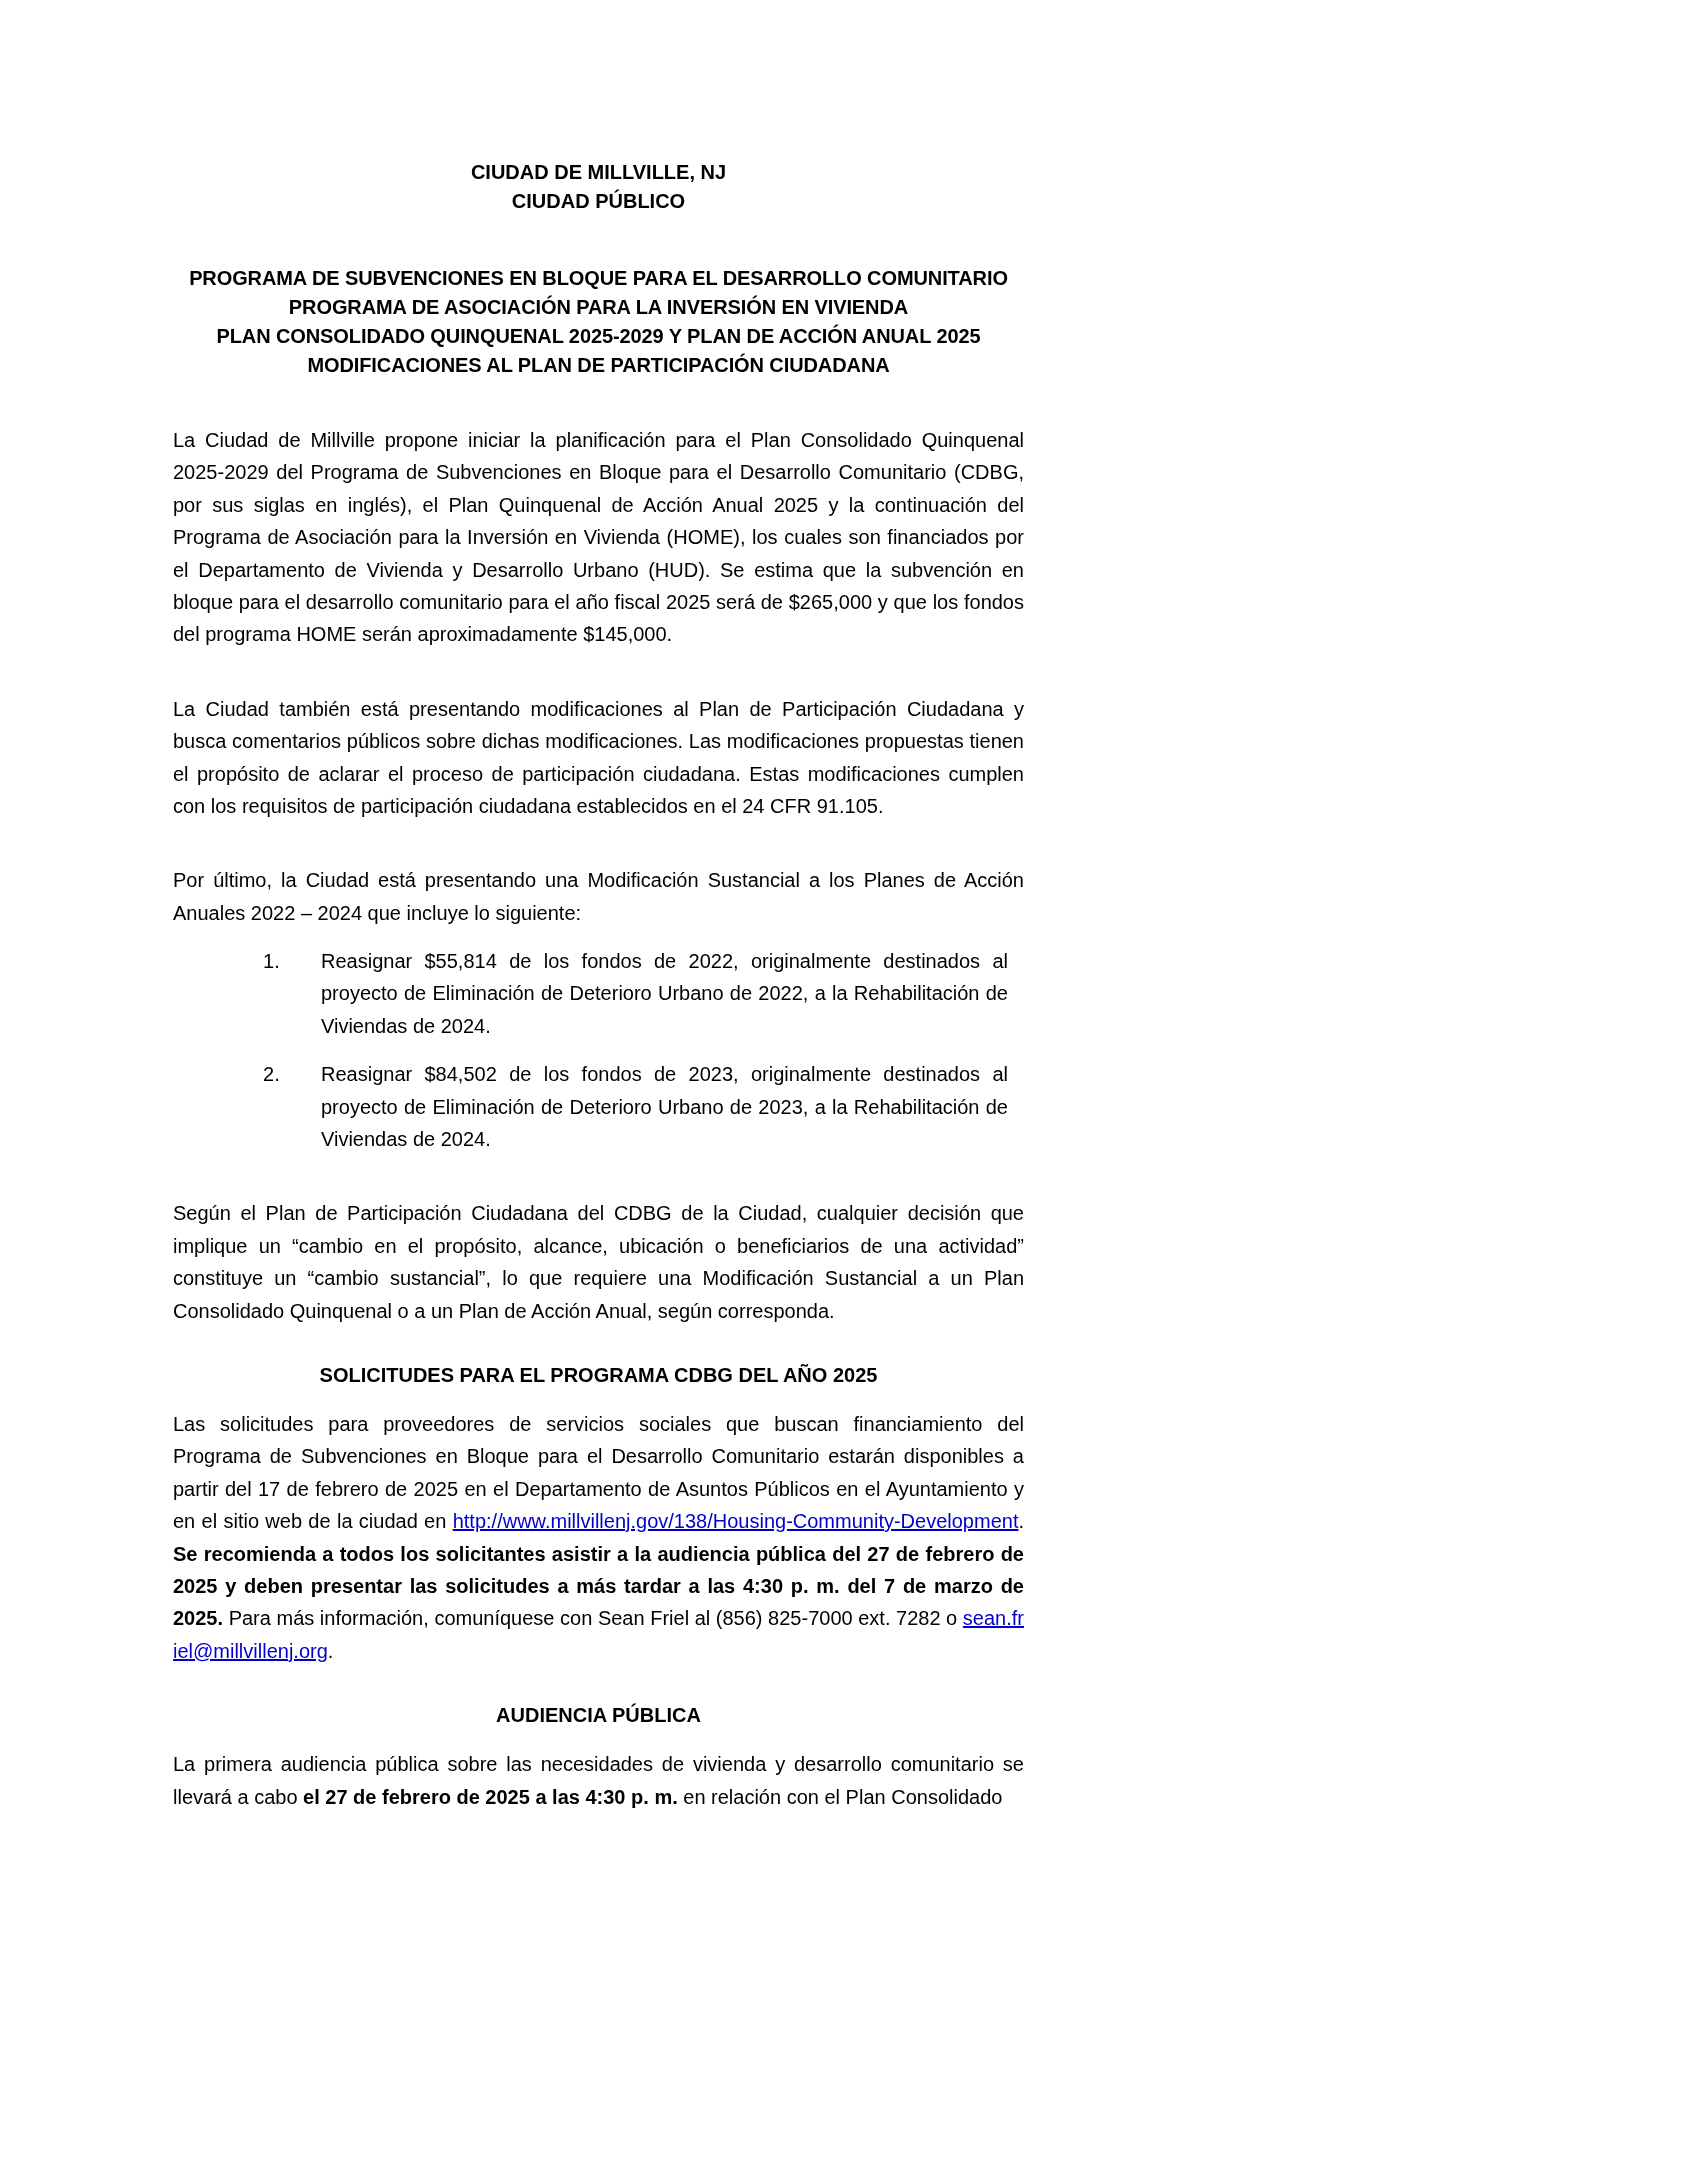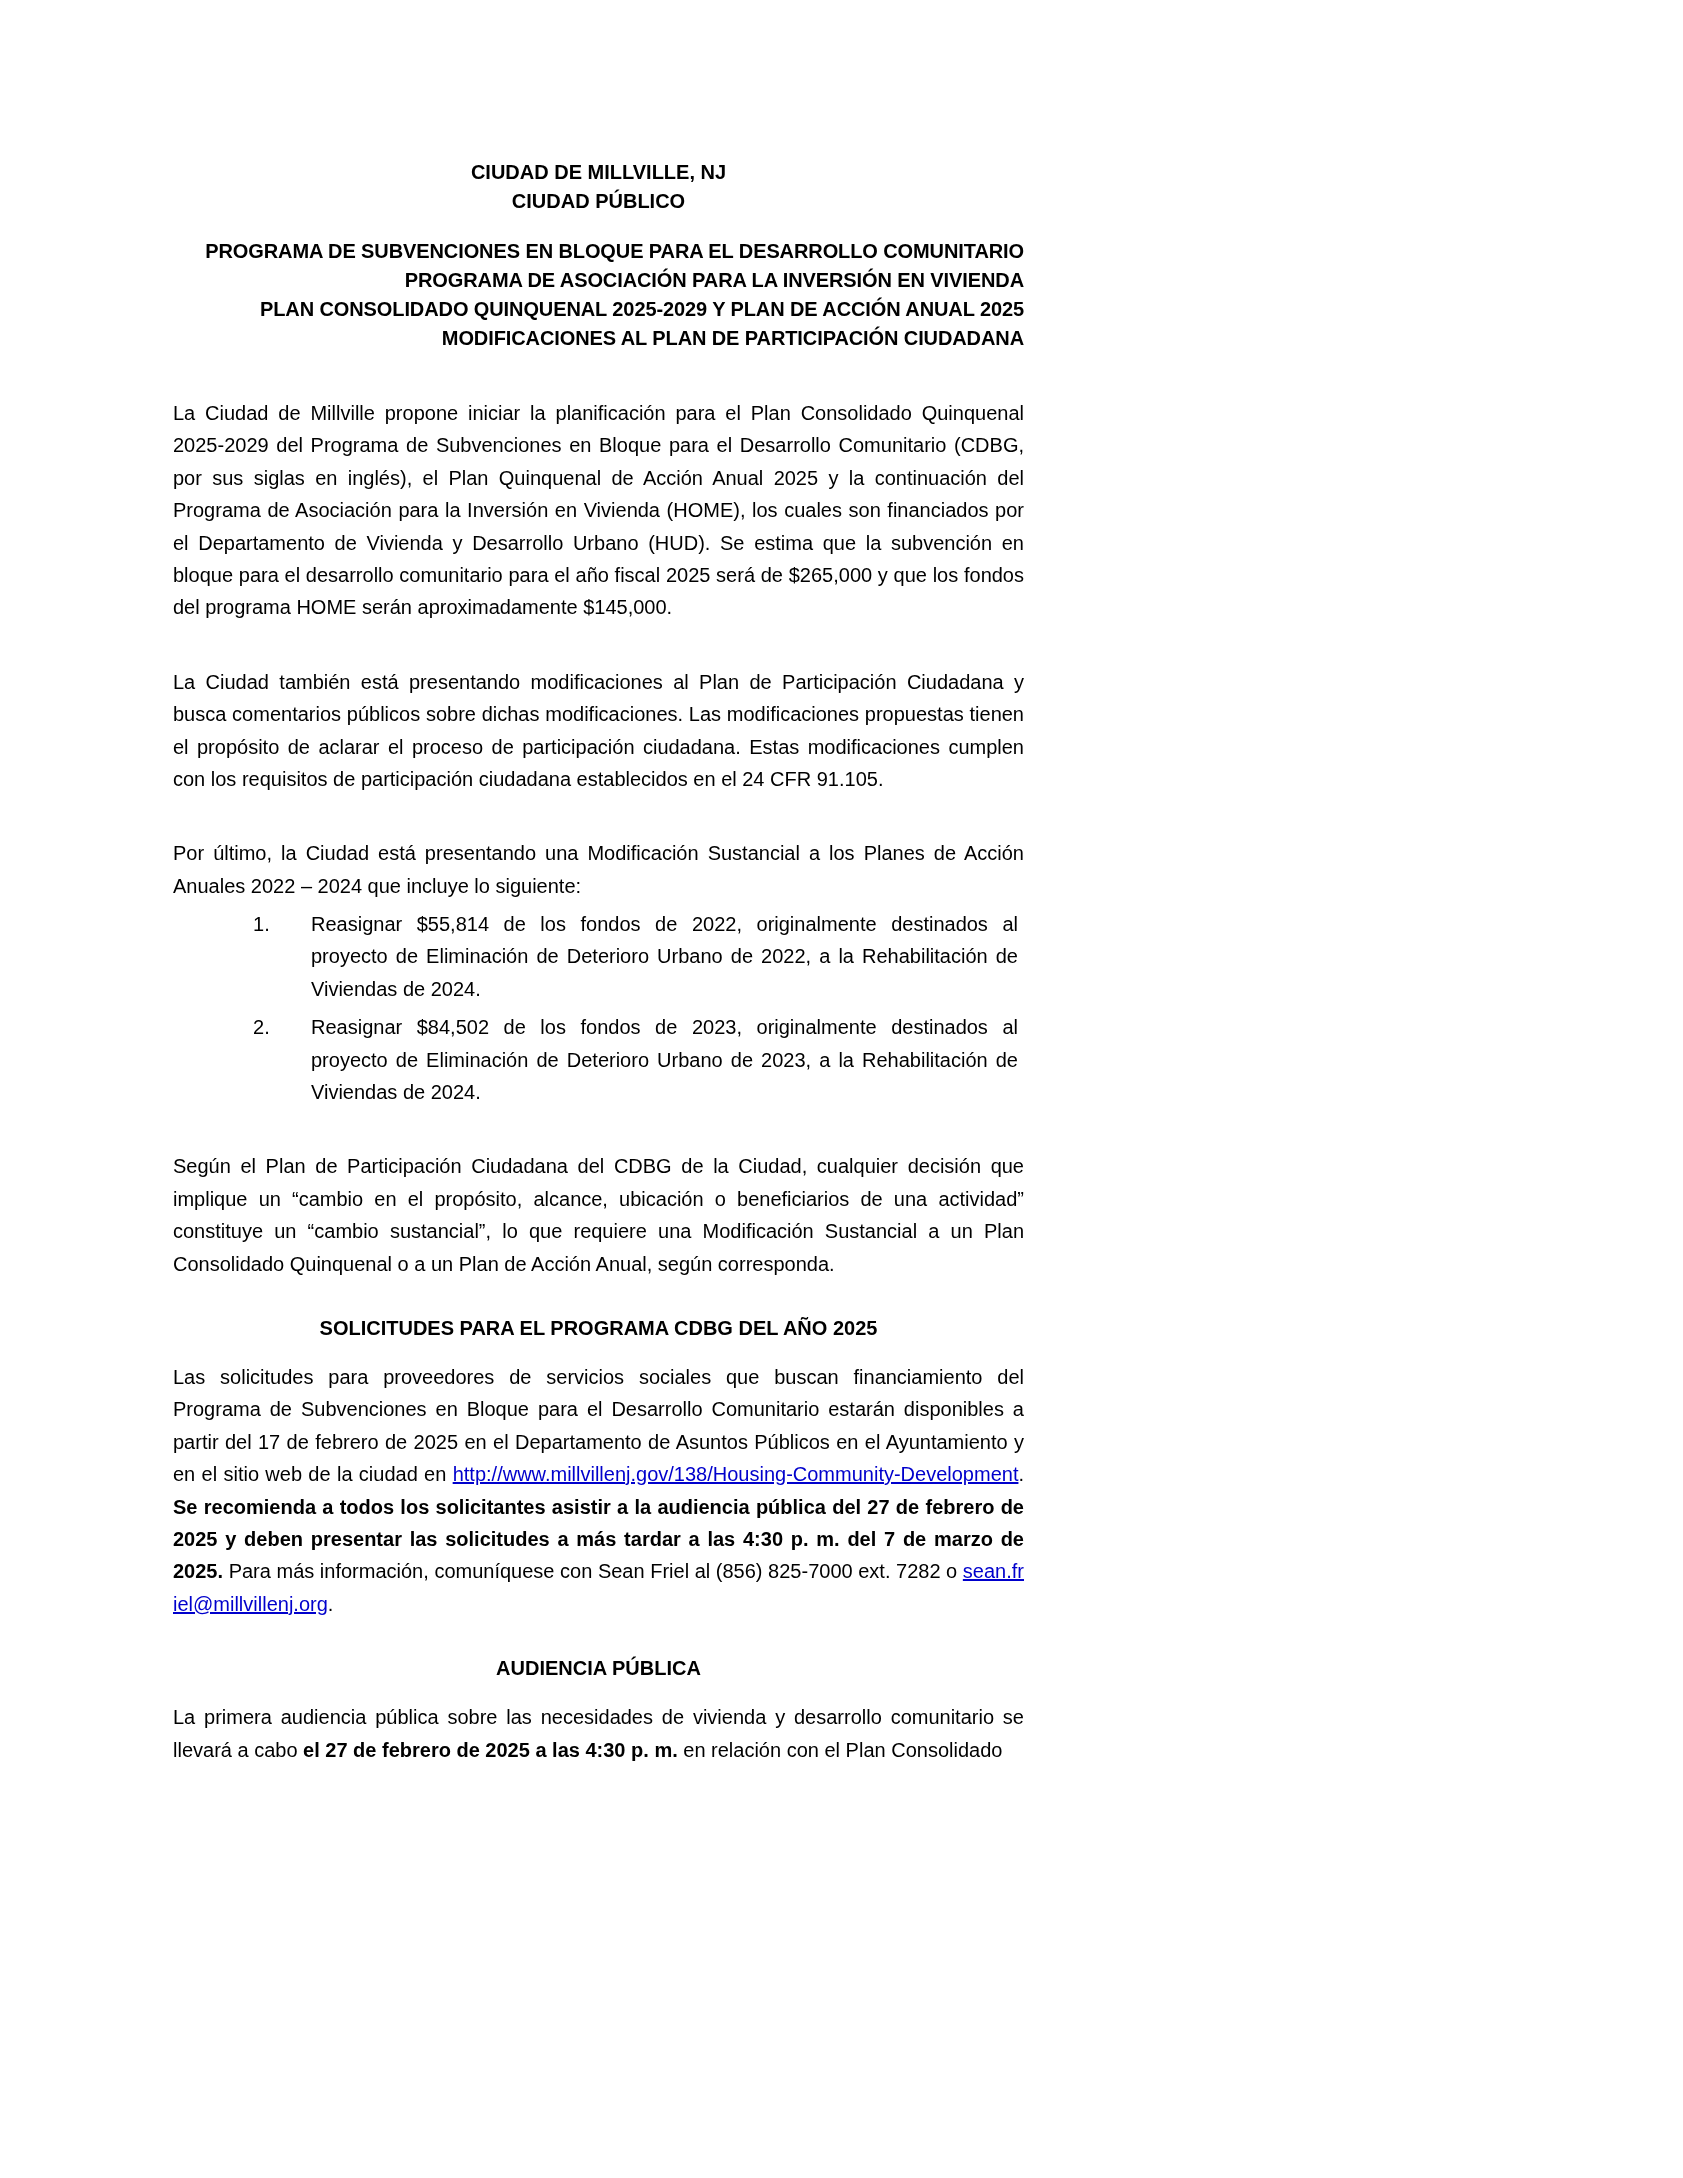--- a/index.html
+++ b/index.html
@@ -39,23 +39,22 @@
     line-height: 1.45;
   }
   .org-head {
     margin-bottom: 0;
   }
   .org-head .hline {
     display: block;
   }
 
   .title-block {
-    margin-top: 21px;
+    margin-top: 48px;
     margin-bottom: 0;
-    text-align: right;
   }
   .title-block .hline {
     display: block;
     letter-spacing: -0.1px;
   }
 
   .section-head {
     text-align: center;
     font-weight: bold;
     font-size: 20px;
@@ -91,21 +90,21 @@
     margin: 0;
     padding: 0;
     list-style: none;
     counter-reset: reasign;
   }
   ol.numlist > li {
     counter-increment: reasign;
     position: relative;
     padding-left: 132px;
     text-align: justify;
-    margin: 6px;
+    margin: 16px;
   }
   ol.numlist > li::before {
     content: counter(reasign) ".";
     position: absolute;
     left: 74px;
     top: 0;
     width: 40px;
     text-align: left;
     font-weight: normal;
   }

